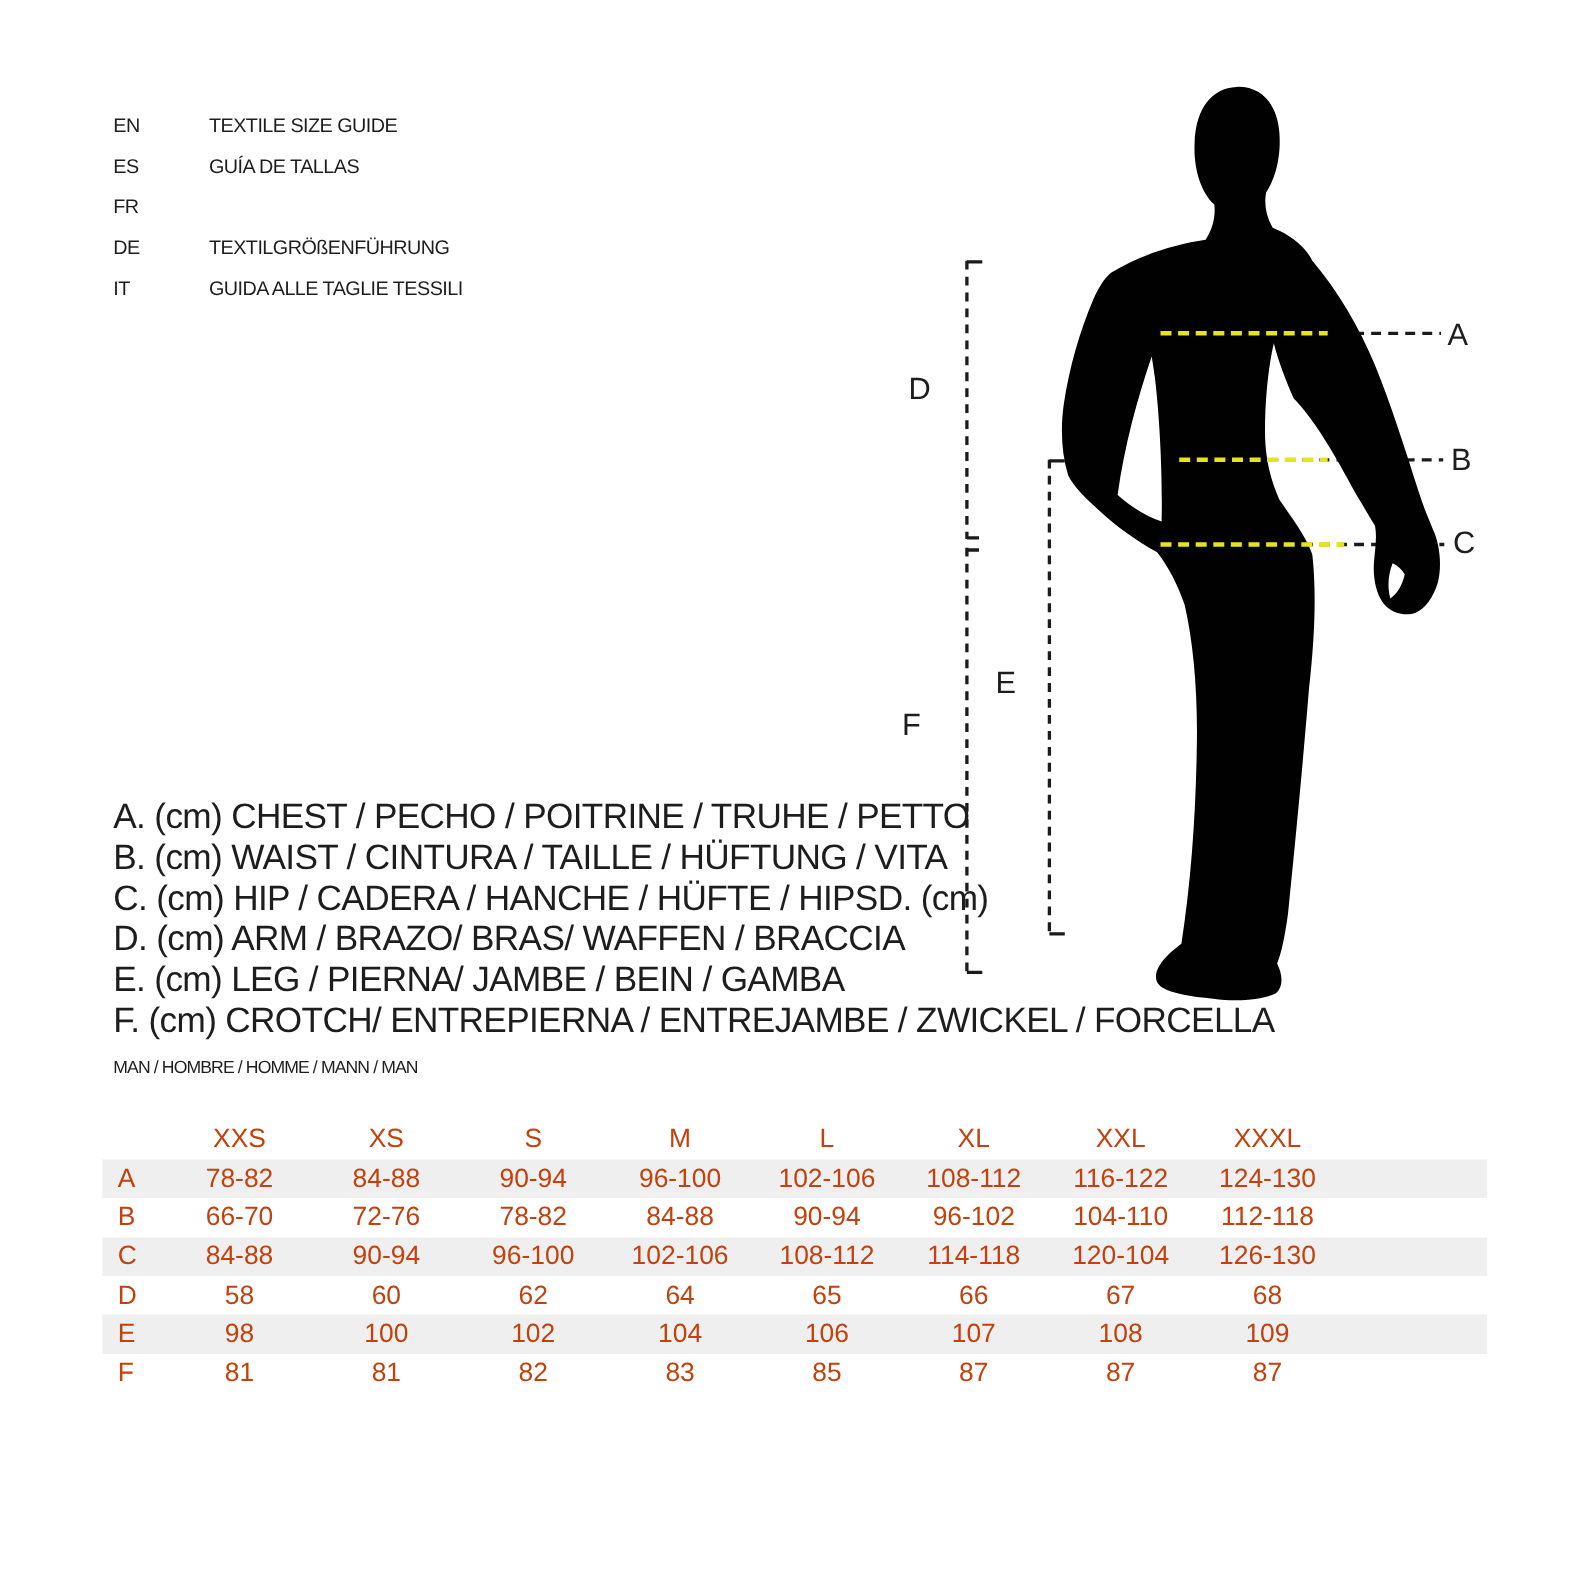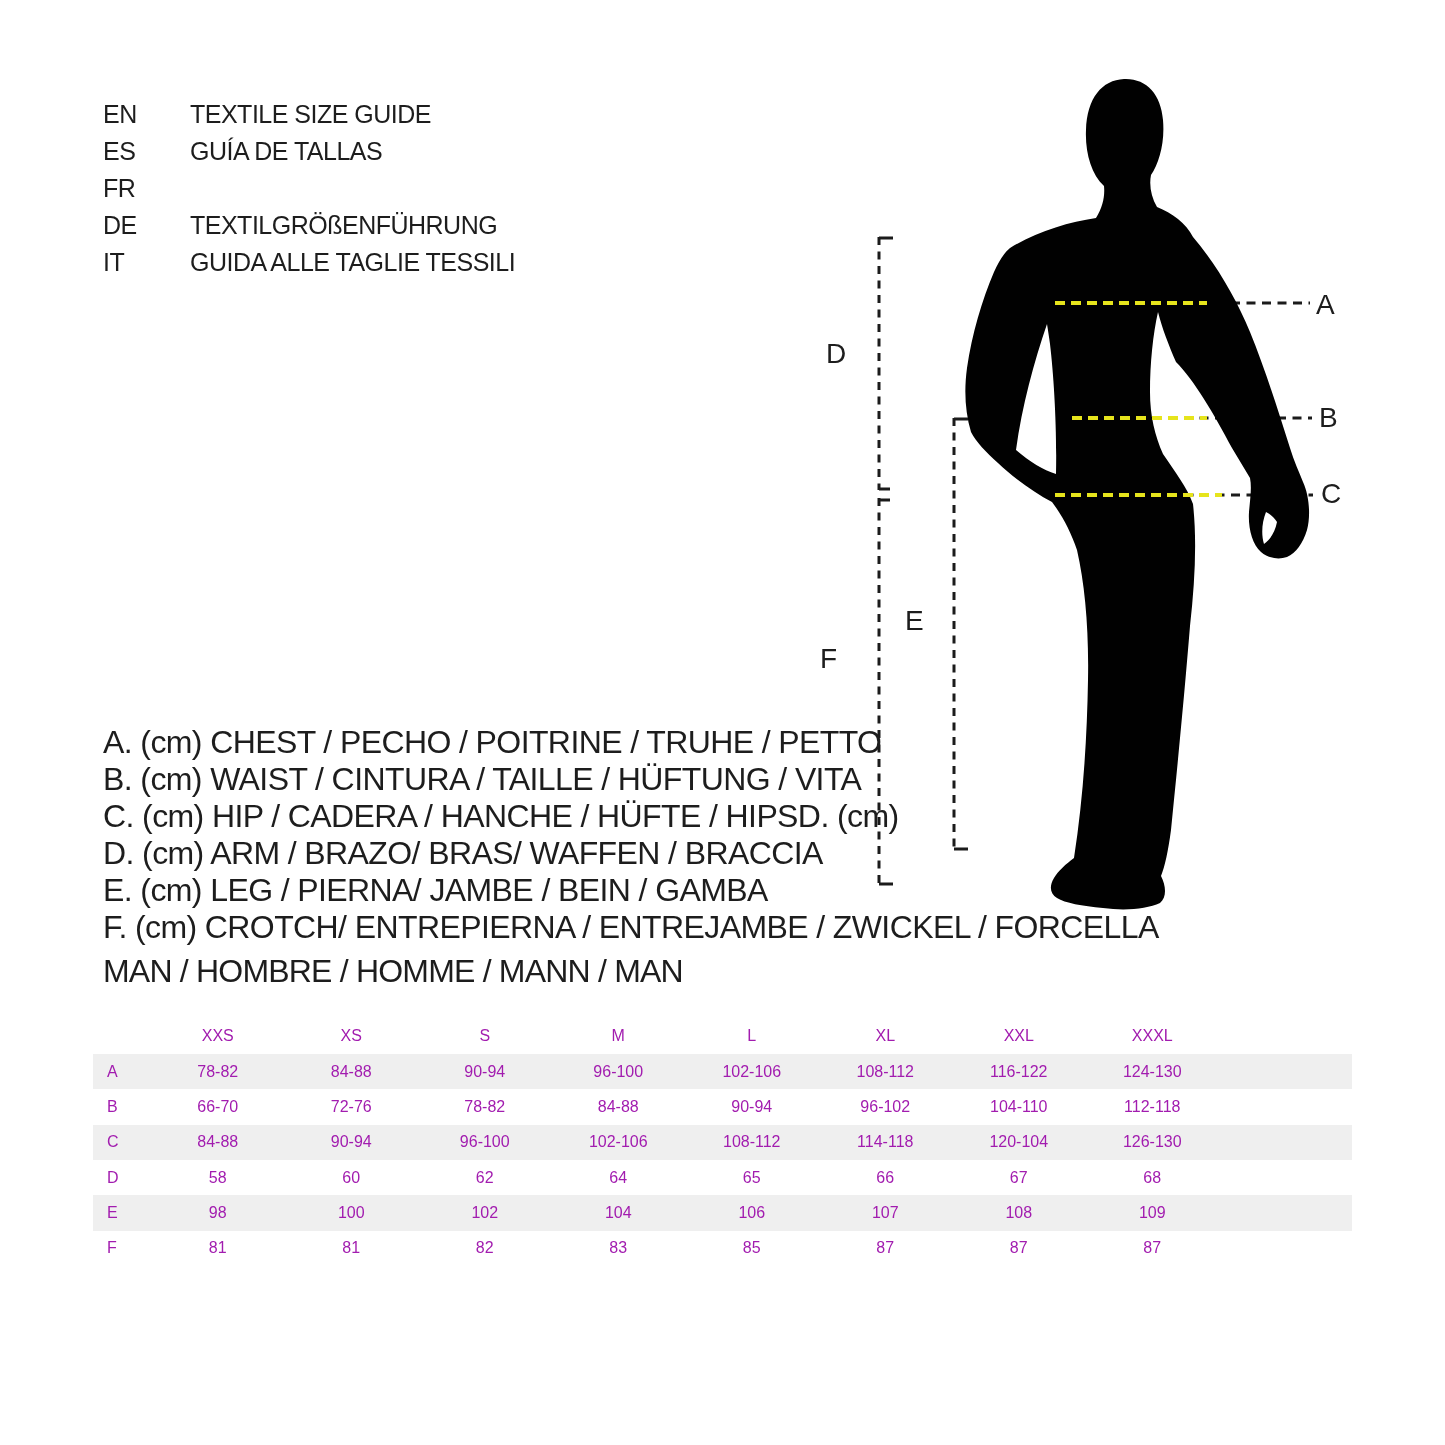--- a/index.html
+++ b/index.html
@@ -2,47 +2,47 @@
 <html><head>
 <meta charset="utf-8">
 <style>
   html,body{margin:0;padding:0;background:#ffffff;}
   body{width:1445px;height:1445px;position:relative;overflow:hidden;
        font-family:"Liberation Sans","DejaVu Sans",sans-serif;color:#1d1d1d;}
   .abs{position:absolute;}
 
   
   .lang-block{left:103px;top:96px;}
-  .lang-row{display:flex;line-height:37px;font-size:25px;letter-spacing:-0.5px;font-weight:500;}
+  .lang-row{display:flex;line-height:37px;font-size:18px;letter-spacing:-0.5px;font-weight:500;}
   .lang-code{width:87px;flex:0 0 87px;}
   .lang-title{white-space:nowrap;}
 
   
   .defs-block{left:103px;top:724px;}
   .def-line{line-height:37px;font-size:32px;letter-spacing:-0.6px;font-weight:500;white-space:nowrap;}
 
   
-  .gender-line{left:103px;top:958px;font-size:32px;letter-spacing:-0.8px;font-weight:500;line-height:26px;white-space:nowrap;}
+  .gender-line{left:103px;top:958px;font-size:16px;letter-spacing:-0.8px;font-weight:500;line-height:26px;white-space:nowrap;}
 
   
   .figure-svg{left:0;top:0;width:1445px;height:1445px;}
   .marker{font-size:28px;line-height:28px;color:#1d1d1d;}
   .m-a{left:1316px;top:291px;}
   .m-b{left:1319px;top:404px;}
   .m-c{left:1321px;top:480px;}
   .m-d{left:826px;top:340px;}
   .m-e{left:905px;top:607px;}
   .m-f{left:820px;top:645px;}
 
   
   .size-table{left:93px;top:1018px;width:1259px;}
   .table-title-bar{height:34px;background:#c9c9c9;display:flex;align-items:center;}
   .table-title-bar span{padding-left:13px;color:#6c6c6c;font-size:23px;letter-spacing:-0.3px;font-weight:500;white-space:nowrap;}
   .t-row{display:grid;grid-template-columns:58px repeat(8,133.5px) 1fr;align-items:center;
-         color:#a21caf;font-size:16px;}
+         color:#c2410c;font-size:24px;}
   .t-head{height:36px;}
   .t-data{height:35.33px;}
   .t-data.alt{background:#efefef;}
   .t-cell{text-align:center;white-space:nowrap;}
   .t-label{padding-left:14px;text-align:left;}
 </style>
 </head>
 <body>
 
 <svg class="abs figure-svg" viewBox="0 0 1445 1445" aria-hidden="true">

